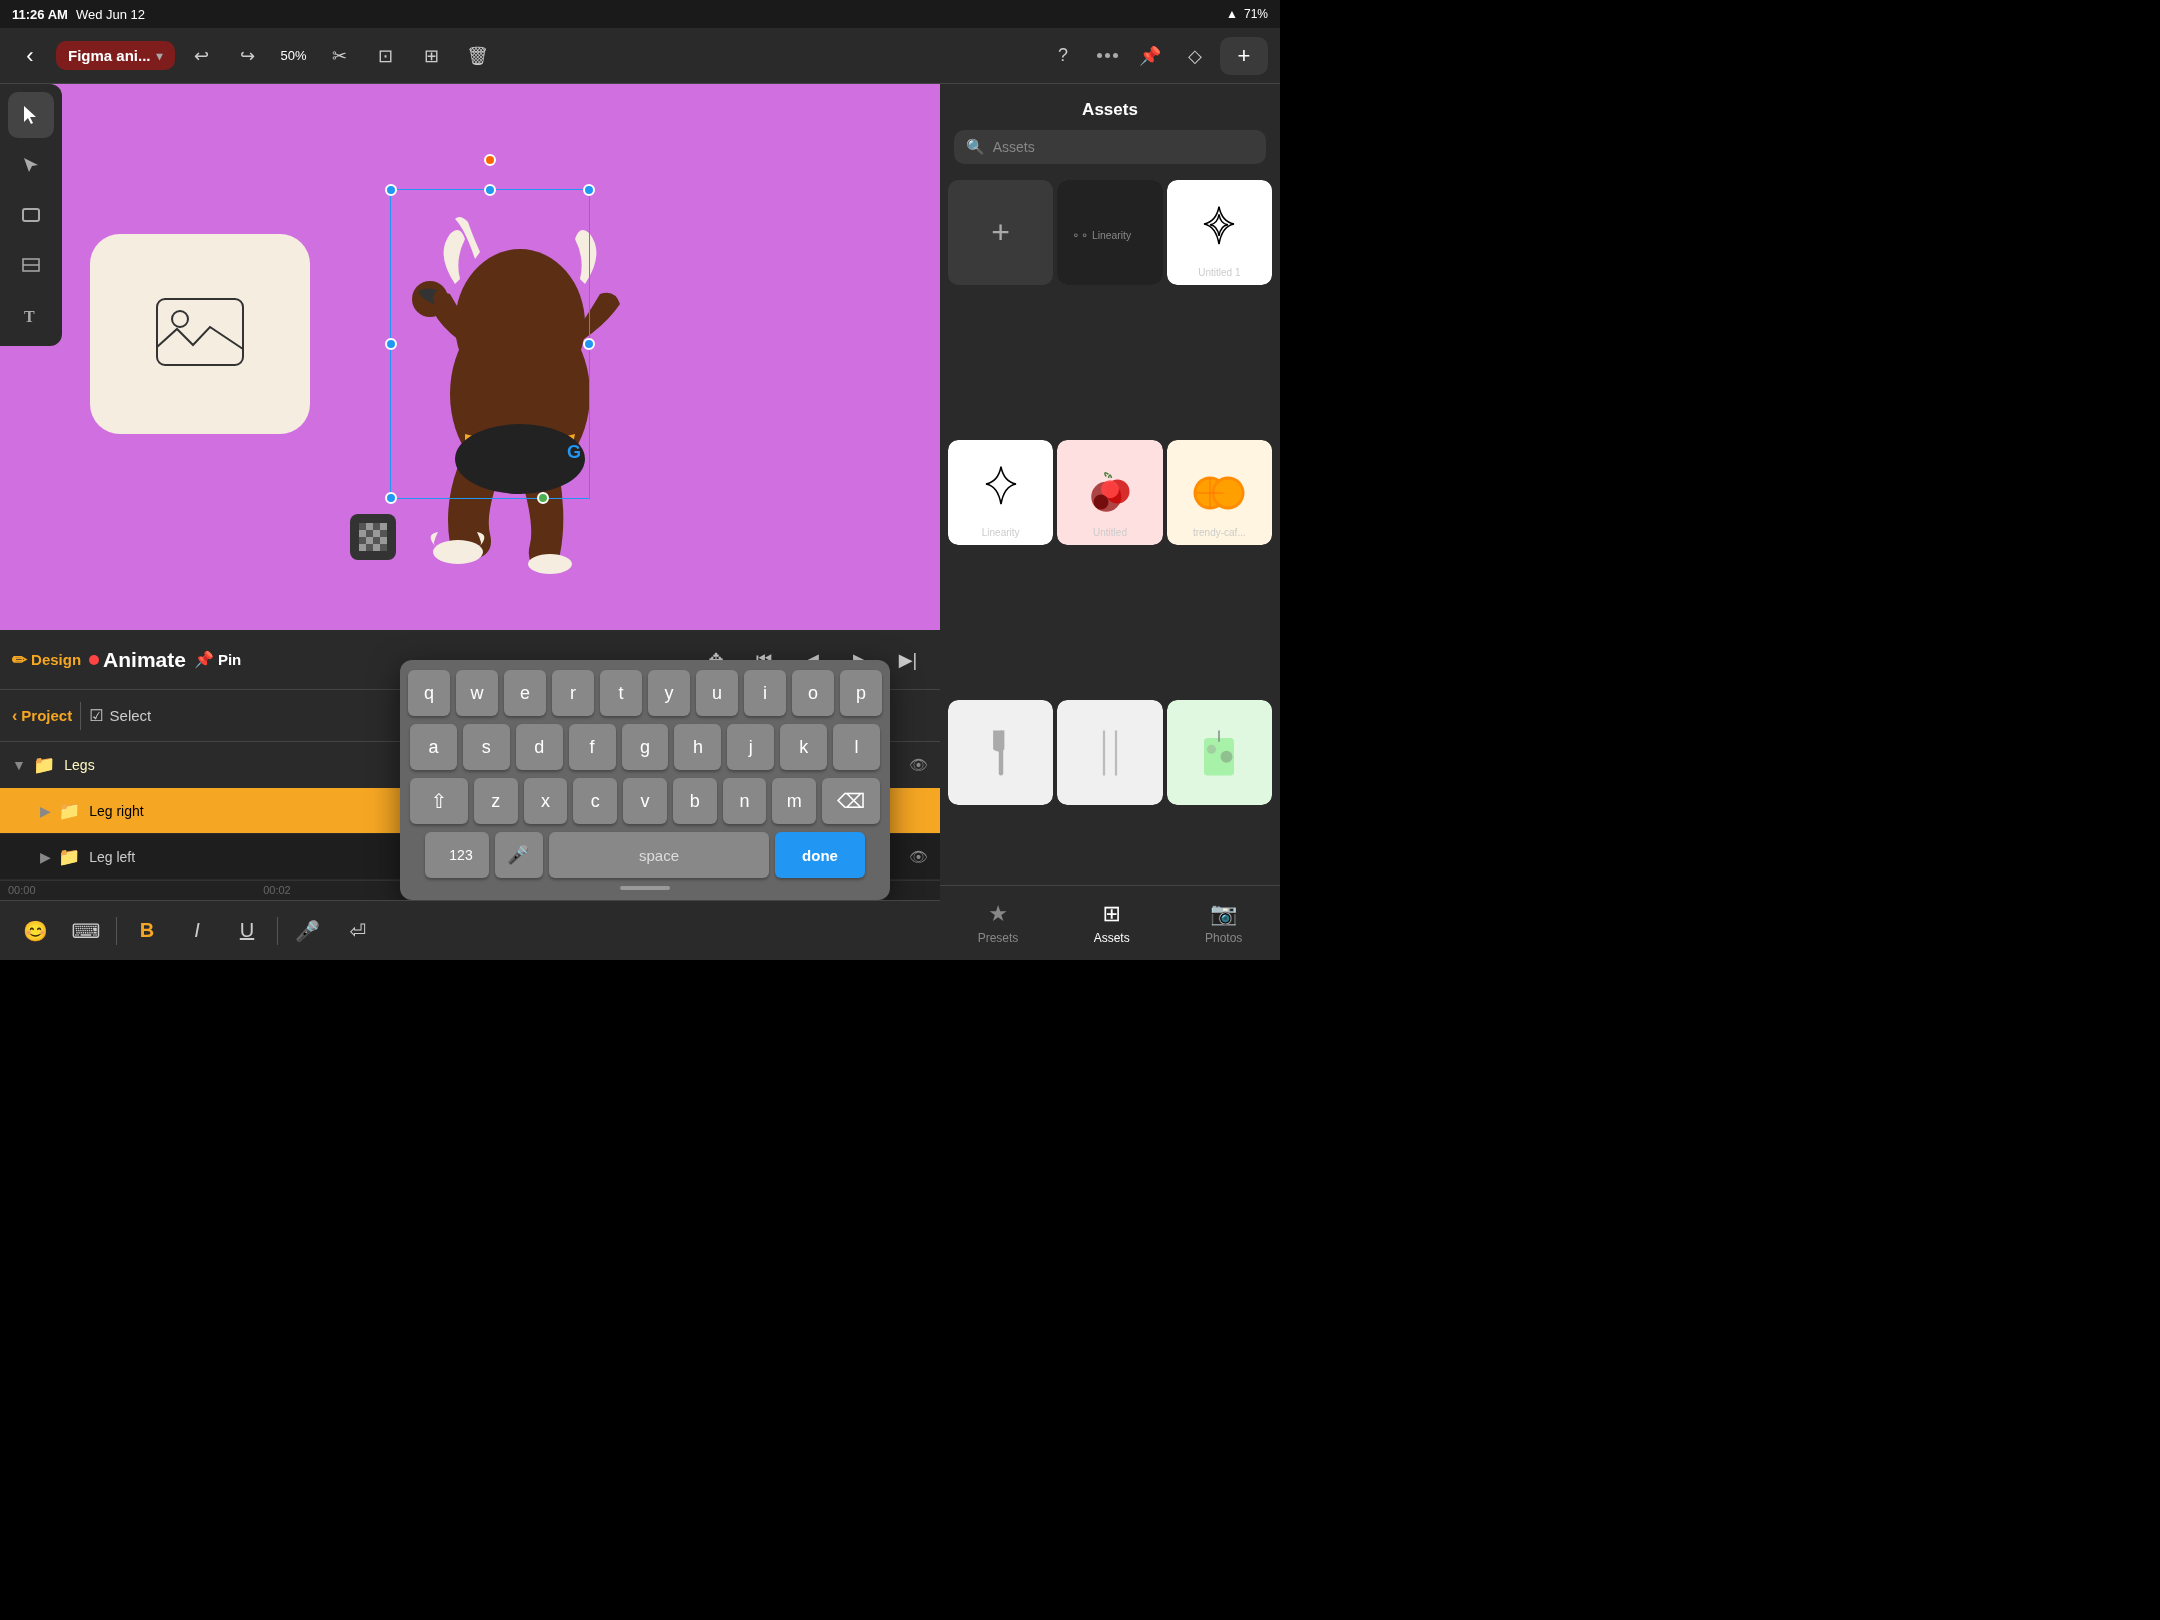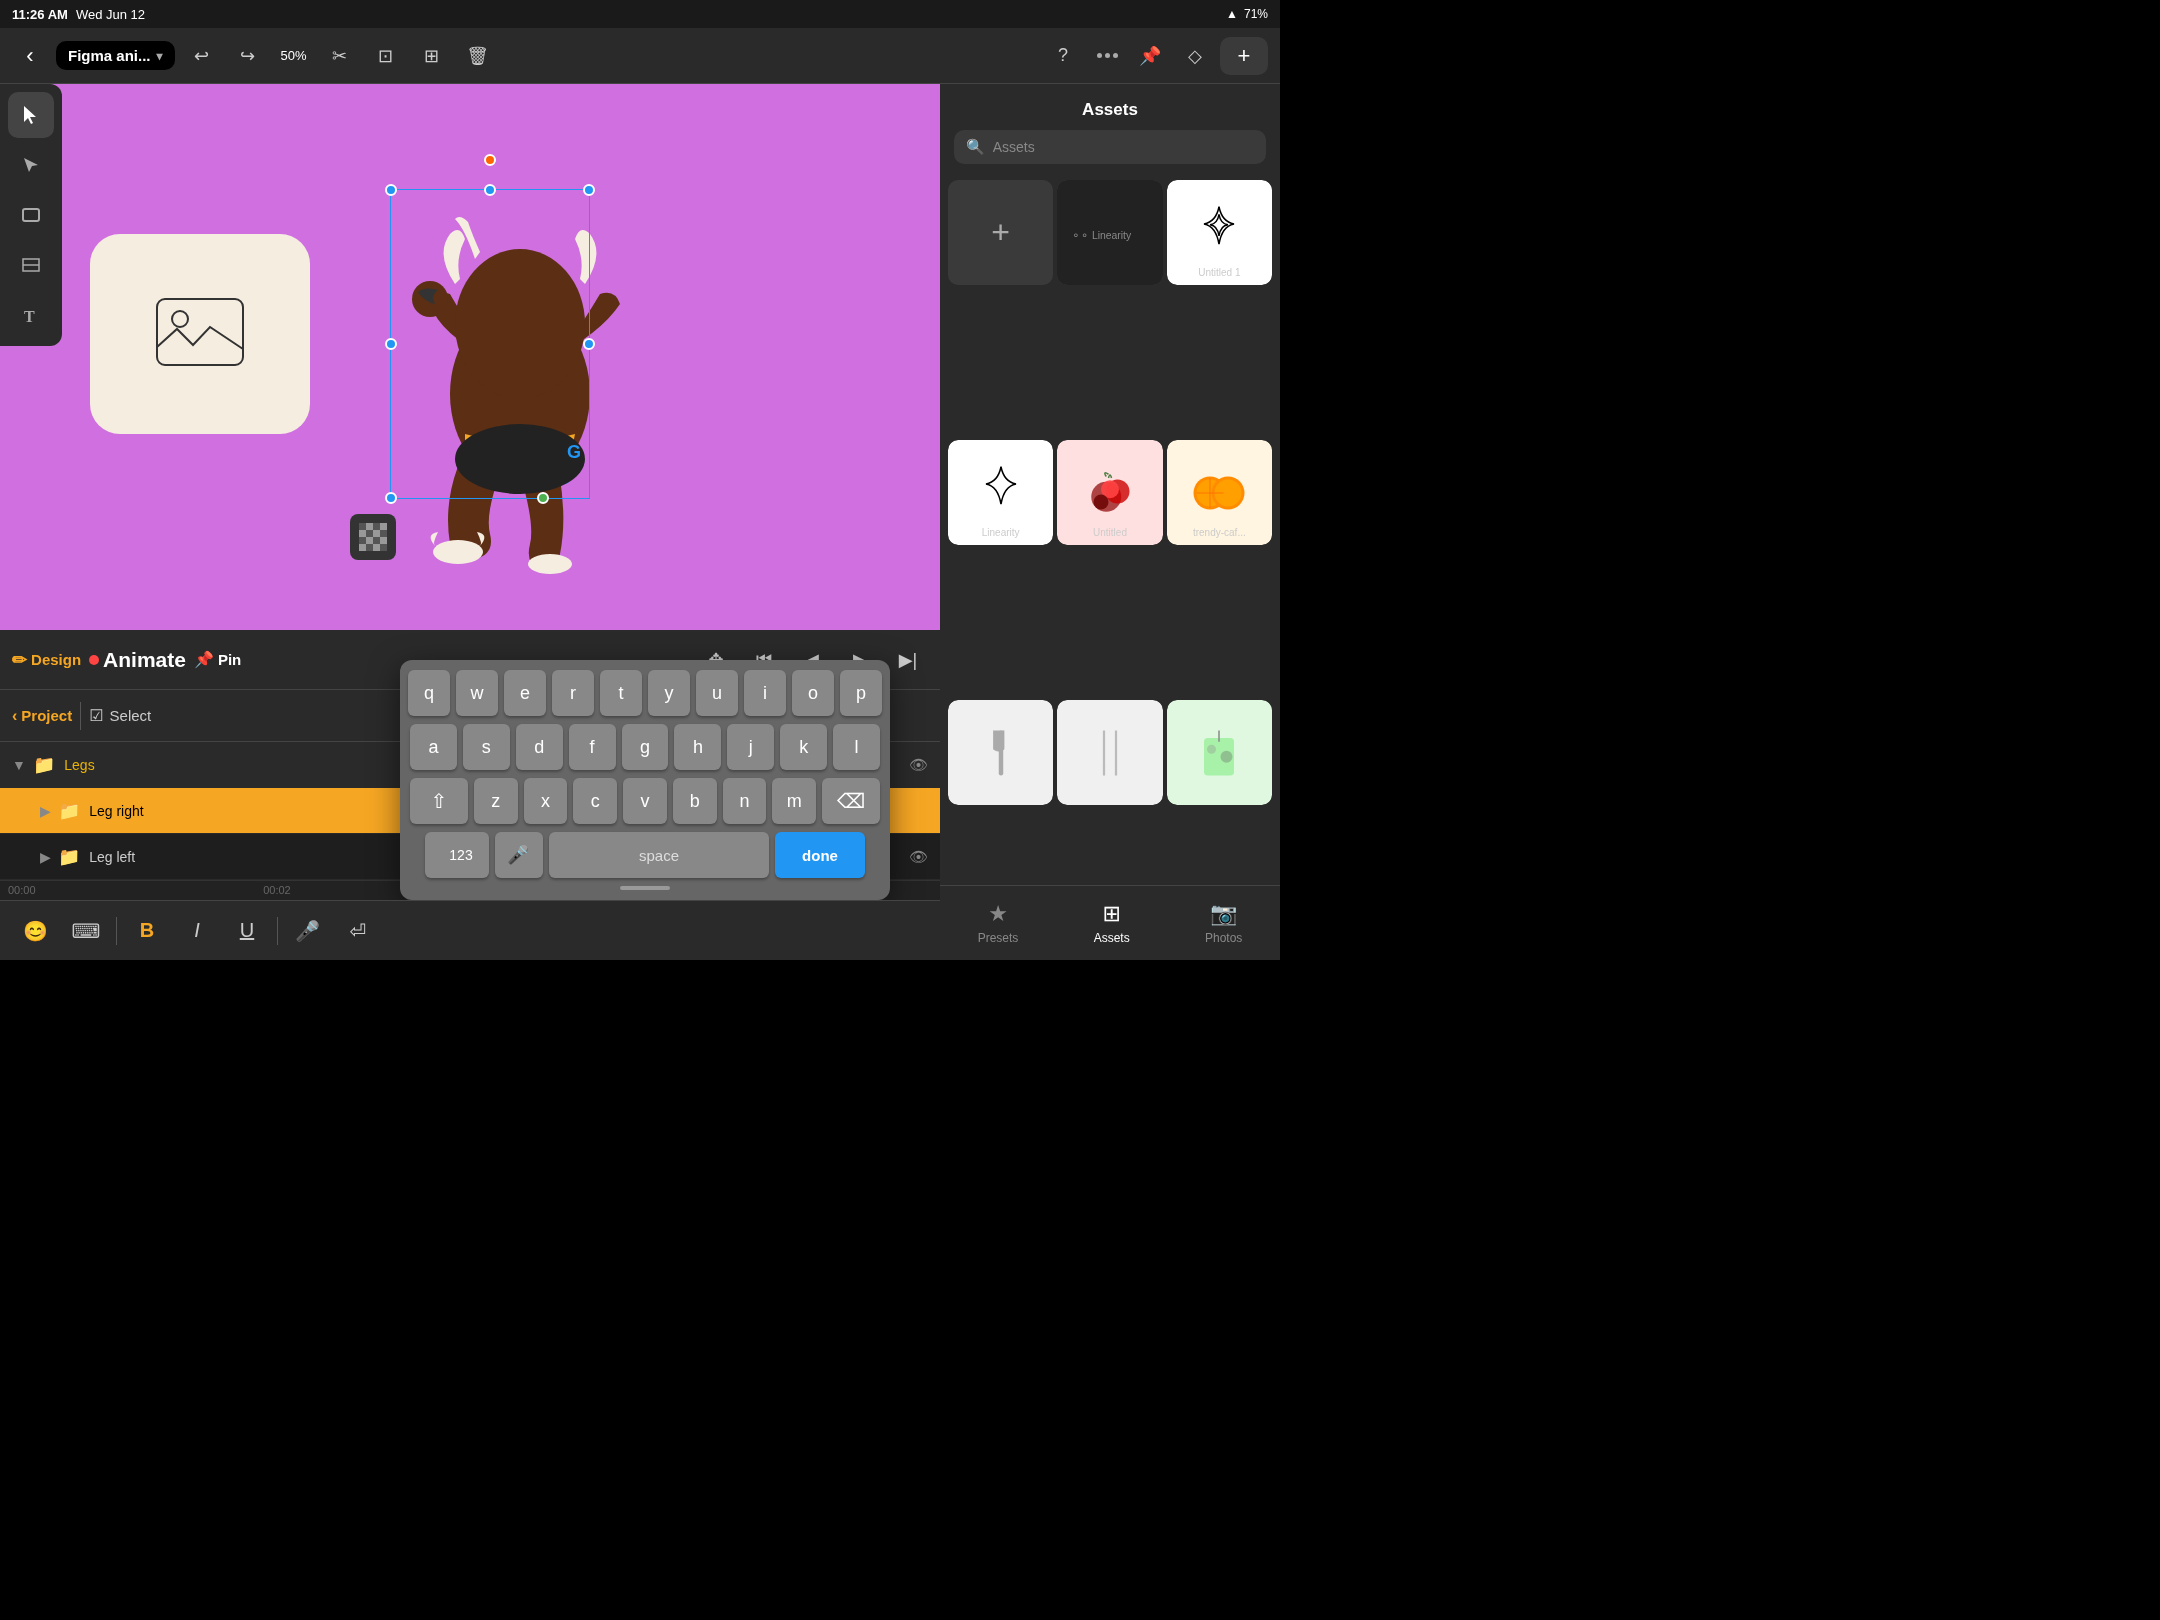--- a/index.html
+++ b/index.html
@@ -46,21 +46,21 @@
     .toolbar-back {
       width: 36px; height: 36px;
       background: none;
       border: none;
       color: #fff;
       font-size: 22px;
       cursor: pointer;
       display: flex; align-items: center; justify-content: center;
     }
     .toolbar-title {
-      background: #000000;
+      background: #7f1d1d;
       border-radius: 10px;
       padding: 6px 12px;
       color: #fff;
       font-size: 15px;
       font-weight: 600;
       display: flex;
       align-items: center;
       gap: 6px;
       cursor: pointer;
     }
@@ -471,21 +471,21 @@
       background: #f5a623;
     }
     .layer-item.parent {
       background: #2a2a2a;
     }
     .layer-chevron { color: #888; font-size: 14px; }
     .layer-folder-icon { color: #f5a623; font-size: 18px; }
     .layer-folder-icon.active { color: #fff; }
     .layer-name { color: #ccc; font-size: 14px; font-weight: 500; }
     .layer-item.active .layer-name { color: #000; font-weight: 400; }
-    .layer-item.parent .layer-name { color: #eab308; }
+    .layer-item.parent .layer-name { color: #fef9c3; }
     .layer-eye { color: #888; font-size: 15px; margin-left: auto; }
     .layer-indent { width: 20px; }
 
     
     #timeline-tracks {
       height: 90px;
       background: #1a1a1a;
       position: relative;
       border-top: 1px solid #333;
     }

